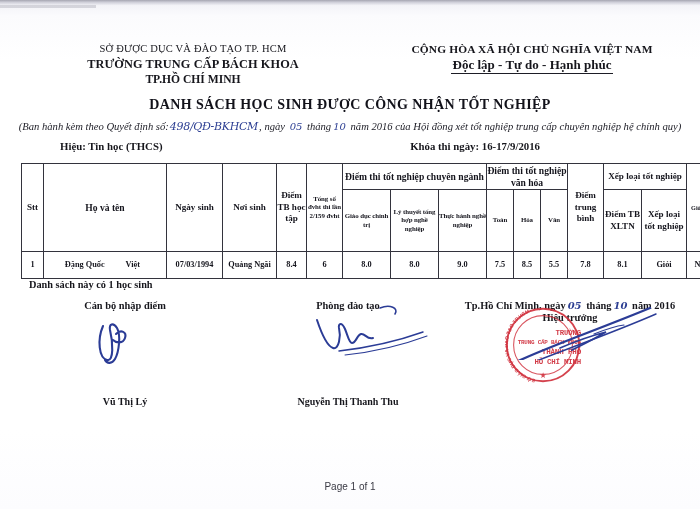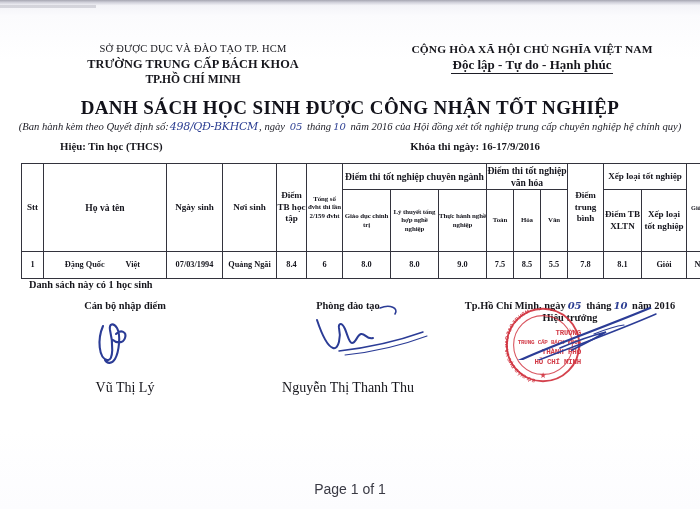--- a/index.html
+++ b/index.html
@@ -84,21 +84,21 @@
   .r2 .ul {
     border-bottom: 1px solid #1d1d26;
     padding: 0 2px 1px 2px;
   }
 
   
   .maintitle {
     position: absolute;
     top: 97px; left: 0; right: 0;
     text-align: center;
-    font-size: 19px;
+    font-size: 14px;
     font-weight: bold;
     letter-spacing: .4px;
     color: #12121a;
   }
   .subtitle {
     position: absolute;
     top: 120px; left: 0; right: 0;
     text-align: center;
     font-size: 10.6px;
     font-style: italic;
@@ -198,23 +198,23 @@
     white-space: nowrap;
   }
   .sig-place {
     font-size: 10.4px;
     font-weight: bold;
     white-space: nowrap;
     margin-bottom: 1px;
   }
   .sig-name {
     position: absolute;
-    top: 80px; left: 0; right: 0;
-    font-size: 14px;
-    font-weight: normal;
+    top: 96px; left: 0; right: 0;
+    font-size: 10px;
+    font-weight: bold;
     white-space: nowrap;
   }
   .ink {
     position: absolute;
     pointer-events: none;
   }
 
   
   .seal {
     position: absolute;
@@ -230,21 +230,21 @@
     font-family: Liberation Mono, monospace;
     font-weight: bold;
     letter-spacing: -.2px;
     opacity: .92;
   }
 
   .pagefoot {
     position: absolute;
     top: 481px; left: 0; right: 0;
     text-align: center;
-    font-size: 14px;
+    font-size: 10px;
     font-family: "Liberation Sans", sans-serif;
     color: #3a3a44;
   }
 </style>
 </head>
 <body>
 
 <div class="page">
 
   <div class="scanedge"></div>

